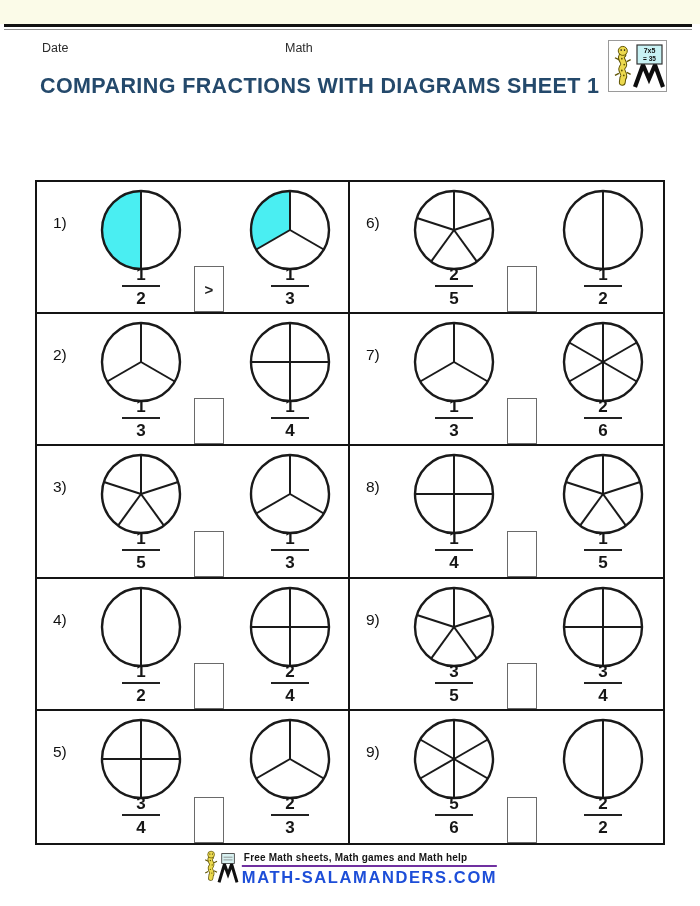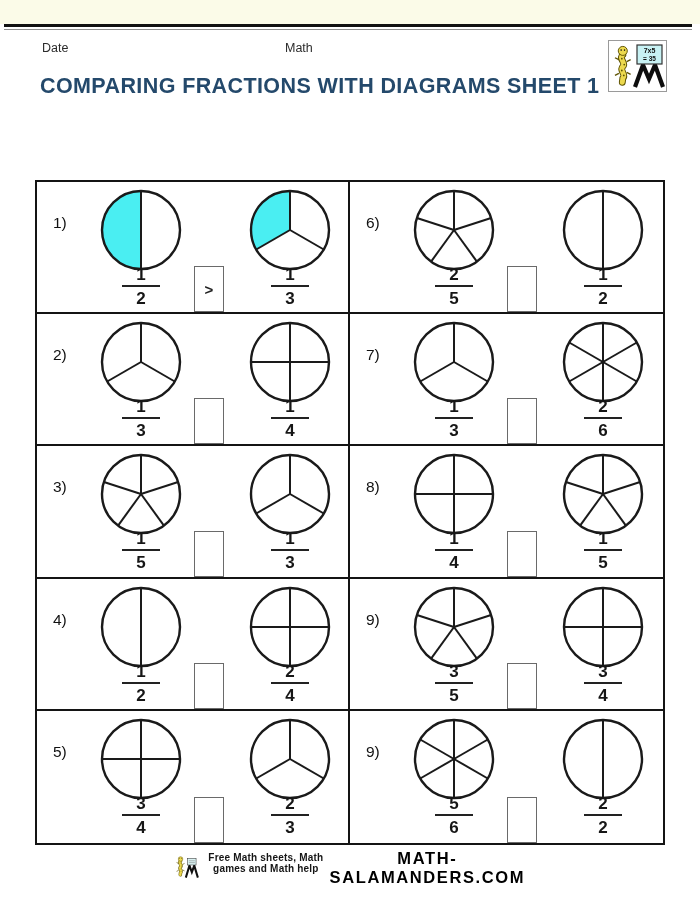--- a/index.html
+++ b/index.html
@@ -42,24 +42,24 @@
   .frac .num,.frac .den{display:block;line-height:19px;}
 
   .ansbox{position:absolute;left:157px;bottom:0;width:30px;height:46px;background:#fff;
           border:1px solid #6a6a6a;box-sizing:border-box;z-index:2;
           display:flex;align-items:center;justify-content:center;
           font-size:15px;font-weight:600;color:#222;}
 
   
   .footer{position:absolute;left:50%;top:849px;transform:translateX(-50%);
           display:flex;align-items:flex-start;gap:3px;}
-  .footer-col{display:flex;text-align:center;}
+  .footer-col{display:flex;flex-direction:column;}
   .footer-tagline{font-size:10px;font-weight:bold;color:#151515;letter-spacing:.2px;padding:3px 2px 1px 2px;}
   .footer-rule{height:2px;background:#7030a0;margin:1px 0 1px 0;}
-  .footer-site{font-size:16.5px;font-weight:bold;letter-spacing:1.6px;color:#000000;}
+  .footer-site{font-size:16.5px;font-weight:bold;letter-spacing:1.6px;color:#1d4ed8;}
   .defs-hidden{position:absolute;width:0;height:0;overflow:hidden;}
 </style>
 </head>
 <body>
 
 <svg class="defs-hidden" aria-hidden="true">
   <defs>
     <g id="sala">
       <path d="M10,9 C5,13 14,17 10,21 C6,25 14,29 10,33 L9.5,37" fill="none" stroke="#5f5405" stroke-width="7" stroke-linecap="round"></path>
       <path d="M10,9 C5,13 14,17 10,21 C6,25 14,29 10,33 L9.5,37" fill="none" stroke="#ecd94e" stroke-width="5" stroke-linecap="round"></path>

